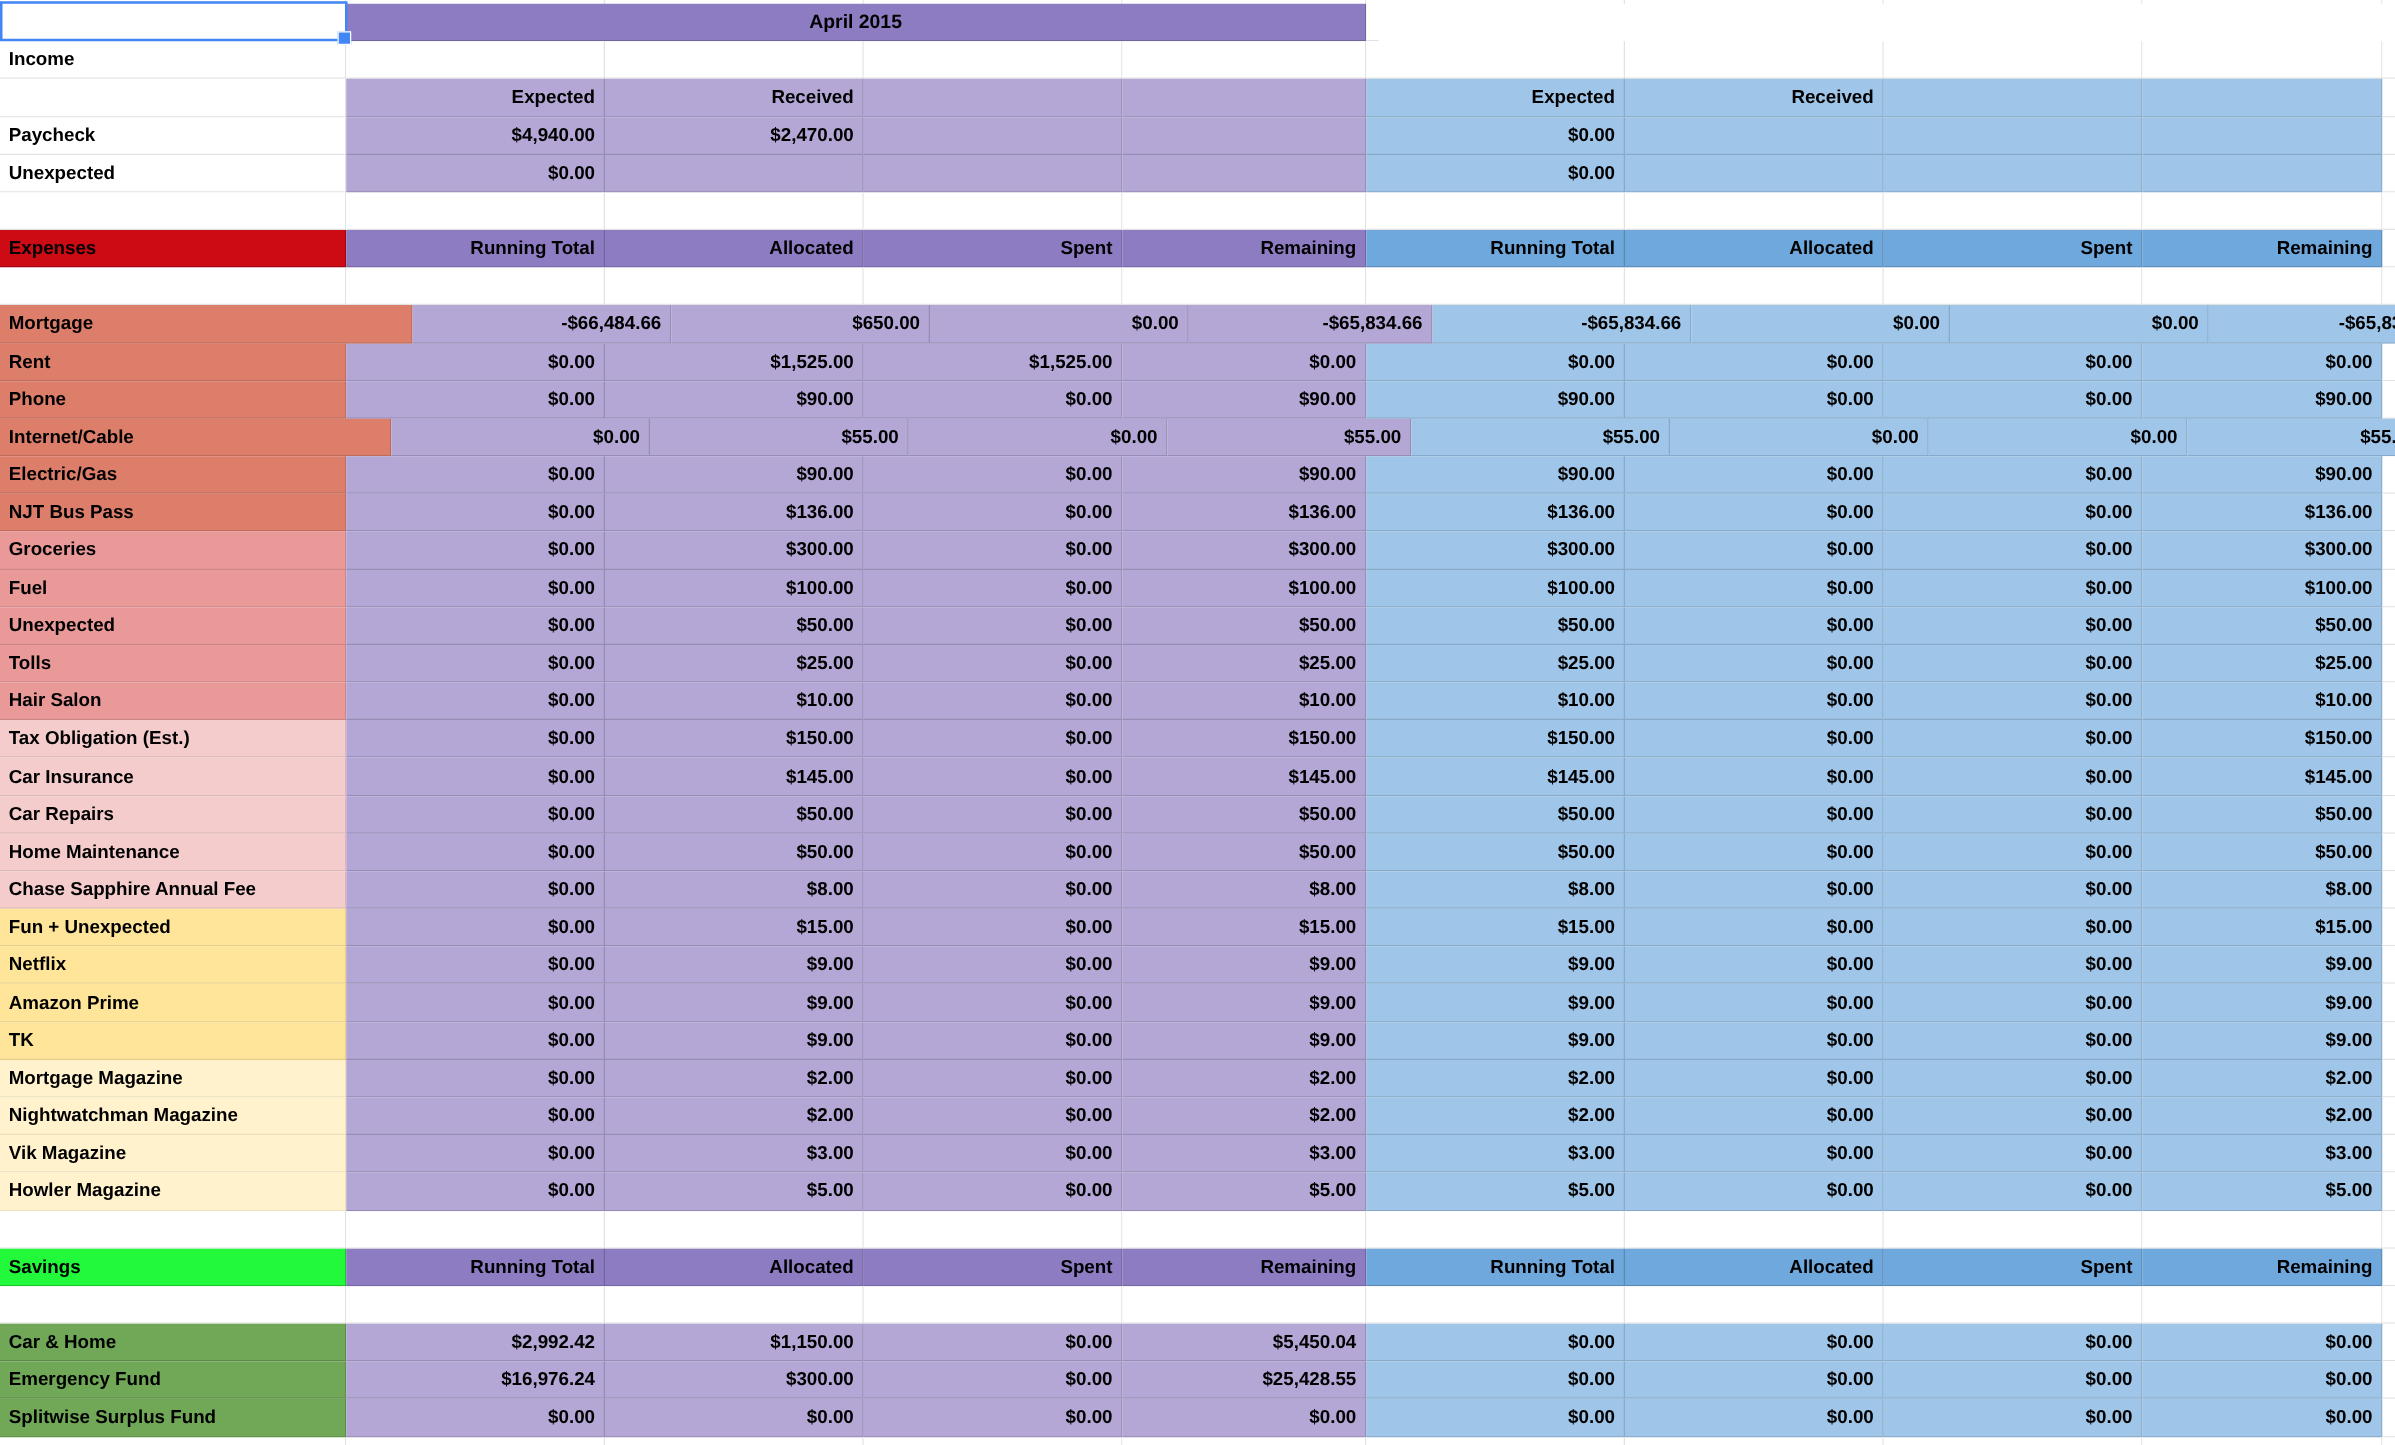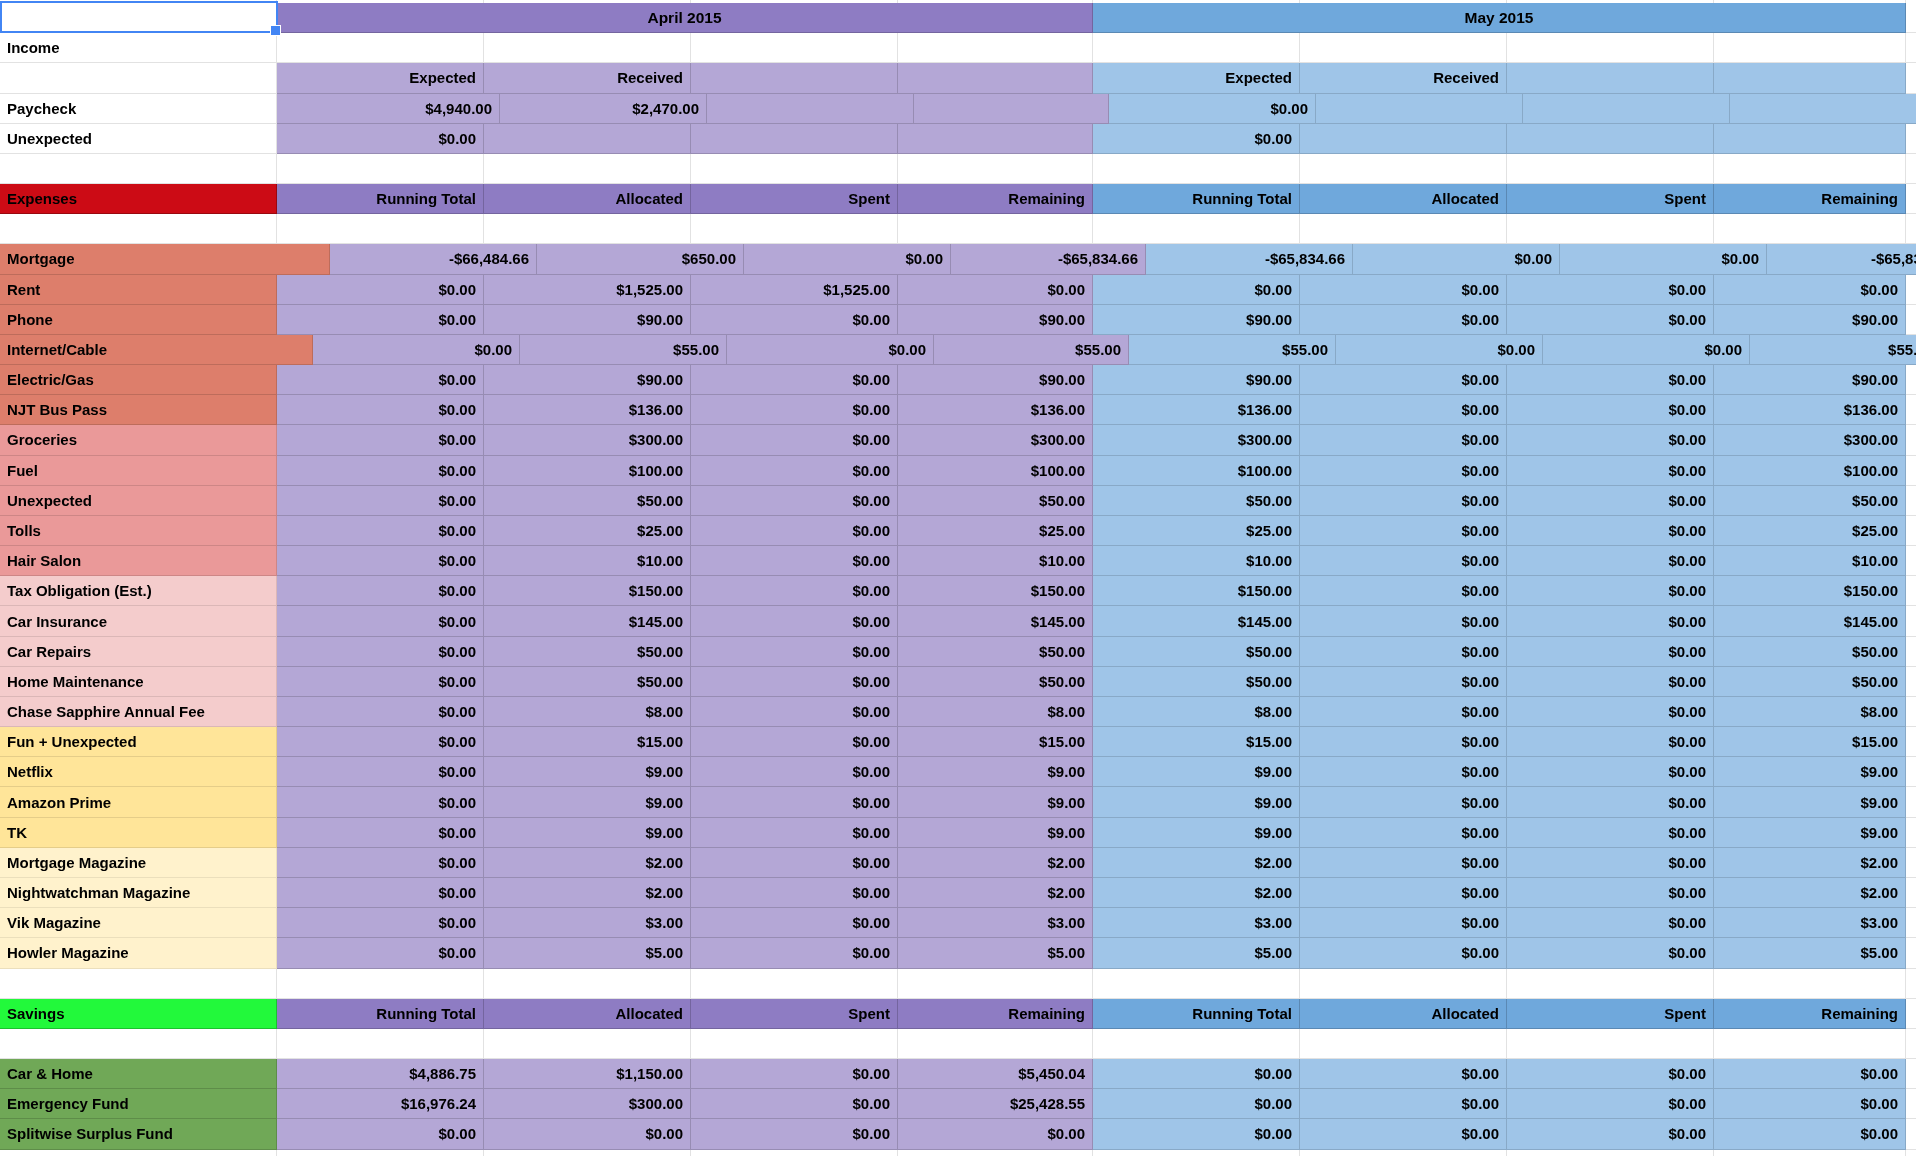--- a/index.html
+++ b/index.html
@@ -67,21 +67,20 @@
         <div class="c white" style="width: 195px;"></div>
         <div class="c white" style="width: 207px;"></div>
         <div class="c white" style="width: 207px;"></div>
         <div class="c white" style="width: 207px;"></div>
         <div class="c white" style="width: 192px;"></div>
         <div class="c white gutter" style="width: 10px;"></div>
       </div>
       <div class="row">
         <div class="c white" style="width: 277px;"></div>
         <div class="c pd ctr" style="width: 816px;">April 2015</div>
-        <div class="c bd ctr" style="width: 813px;">May 2015</div>
         <div class="c white gutter" style="width: 10px;"></div>
       </div>
       <div class="row">
         <div class="c white lab" style="width: 277px;">Income</div>
         <div class="c white" style="width: 207px;"></div>
         <div class="c white" style="width: 207px;"></div>
         <div class="c white" style="width: 207px;"></div>
         <div class="c white" style="width: 195px;"></div>
         <div class="c white" style="width: 207px;"></div>
         <div class="c white" style="width: 207px;"></div>
@@ -96,21 +95,21 @@
         <div class="c pl" style="width: 207px;"></div>
         <div class="c pl" style="width: 195px;"></div>
         <div class="c bl num" style="width: 207px;">Expected</div>
         <div class="c bl num" style="width: 207px;">Received</div>
         <div class="c bl" style="width: 207px;"></div>
         <div class="c bl" style="width: 192px;"></div>
         <div class="c white gutter" style="width: 10px;"></div>
       </div>
       <div class="row">
         <div class="c white lab" style="width: 277px;">Paycheck</div>
-        <div class="c pl num" style="width: 223px;">$4,940.00</div>
+        <div class="c pl num" style="width: 207px;">$4,940.00</div>
         <div class="c pl num" style="width: 207px;">$2,470.00</div>
         <div class="c pl" style="width: 207px;"></div>
         <div class="c pl" style="width: 195px;"></div>
         <div class="c bl num" style="width: 207px;">$0.00</div>
         <div class="c bl num" style="width: 207px;"></div>
         <div class="c bl" style="width: 207px;"></div>
         <div class="c bl" style="width: 192px;"></div>
         <div class="c white gutter" style="width: 10px;"></div>
       </div>
       <div class="row">
@@ -480,21 +479,21 @@
         <div class="c white" style="width: 207px;"></div>
         <div class="c white" style="width: 195px;"></div>
         <div class="c white" style="width: 207px;"></div>
         <div class="c white" style="width: 207px;"></div>
         <div class="c white" style="width: 207px;"></div>
         <div class="c white" style="width: 192px;"></div>
         <div class="c white gutter" style="width: 10px;"></div>
       </div>
       <div class="row">
         <div class="c green lab" style="width: 277px;">Car &amp; Home</div>
-        <div class="c pl num" style="width: 207px;">$4,886.75</div>
+        <div class="c pl num" style="width: 207px;">$2,992.42</div>
         <div class="c pl num" style="width: 207px;">$1,150.00</div>
         <div class="c pl num" style="width: 207px;">$0.00</div>
         <div class="c pl num" style="width: 195px;">$5,450.04</div>
         <div class="c bl num" style="width: 207px;">$0.00</div>
         <div class="c bl num" style="width: 207px;">$0.00</div>
         <div class="c bl num" style="width: 207px;">$0.00</div>
         <div class="c bl num" style="width: 192px;">$0.00</div>
         <div class="c white gutter" style="width: 10px;"></div>
       </div>
       <div class="row">

